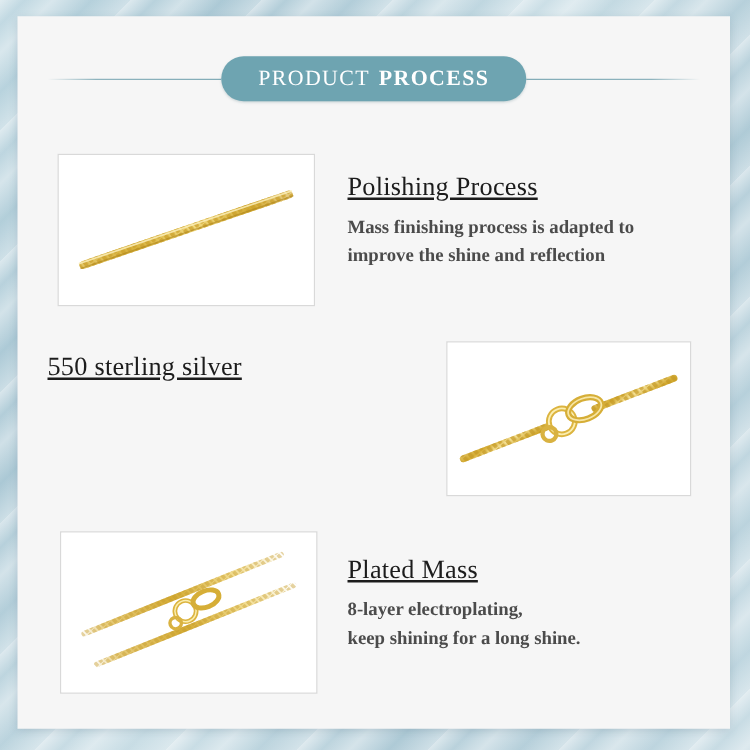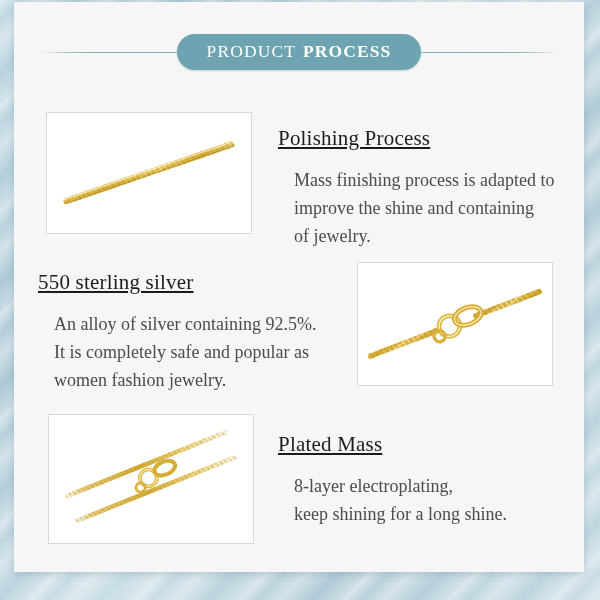--- a/index.html
+++ b/index.html
@@ -26,21 +26,21 @@
         rgba(255,255,255,0.00) 52px,
         rgba(255,255,255,0.38) 74px),
       linear-gradient(120deg, #bcd6e0 0%, #a9c7d4 22%, #c8dde5 48%, #aecad6 70%, #c3d9e2 100%);
     box-sizing: border-box;
   }
 
   
   #card {
     position: absolute;
     left: 14px;
-    top: 2px;
+    top: 13px;
     width: 570px;
     height: 570px;
     background: #f6f6f6;
     box-shadow: 0 2px 7px rgba(90,120,140,0.28);
     box-sizing: border-box;
     overflow: hidden;
   }
 
   
   .banner {
@@ -98,24 +98,25 @@
     font-size: 21px;
     color: #1c1c1c;
     line-height: 1.2;
     margin: 0 0 9px 0;
     font-weight: 400;
     letter-spacing: 0.2px;
     white-space: nowrap;
     text-decoration: underline;
   }
   .blk-body {
-    font-size: 18px;
+    font-size: 15px;
     color: #4b4b4b;
     line-height: 1.55;
-    margin: 16px;
+    margin: 0;
+    font-weight: bold;
   }
   .blk-body .ln { display: block; white-space: nowrap; }
 
   
   #photo1 { left: 32px;  top: 110px; width: 206px; height: 122px; }
   #text1  { left: 264px; top: 124px; width: 300px; }
 
   #text2  { left: 24px;  top: 268px; width: 320px; }
   #photo2 { left: 343px; top: 260px; width: 196px; height: 124px; }
 
@@ -159,32 +160,26 @@
             <rect x="12" y="62.3" width="182" height="1.1" fill="#a9811c" opacity="0.55"></rect>
           </g>
         </svg>
       </div>
     </div>
 
     <div class="block" id="text1">
       <h2 class="blk-title">Polishing Process</h2>
       <p class="blk-body">
         <span class="ln">Mass finishing process is adapted to</span>
-        <span class="ln">improve the shine and containing</span>
-        <span class="ln">of jewelry.</span>
+        <span class="ln">improve the shine and reflection</span>
       </p>
     </div>
 
     <div class="block" id="text2">
       <h2 class="blk-title">550 sterling silver</h2>
-      <p class="blk-body">
-        <span class="ln">An alloy of silver containing 92.5%.</span>
-        <span class="ln">It is completely safe and popular as</span>
-        <span class="ln">women fashion jewelry.</span>
-      </p>
     </div>
 
     <div class="photo" id="photo2">
       <div class="chainwrap">
         <svg viewBox="0 0 196 124" preserveAspectRatio="none" aria-hidden="true">
           <defs>
             <linearGradient id="g2" x1="0" y1="0" x2="1" y2="0.3">
               <stop offset="0%" stop-color="#e0c264"></stop>
               <stop offset="30%" stop-color="#d6ad33"></stop>
               <stop offset="60%" stop-color="#f4e095"></stop>

